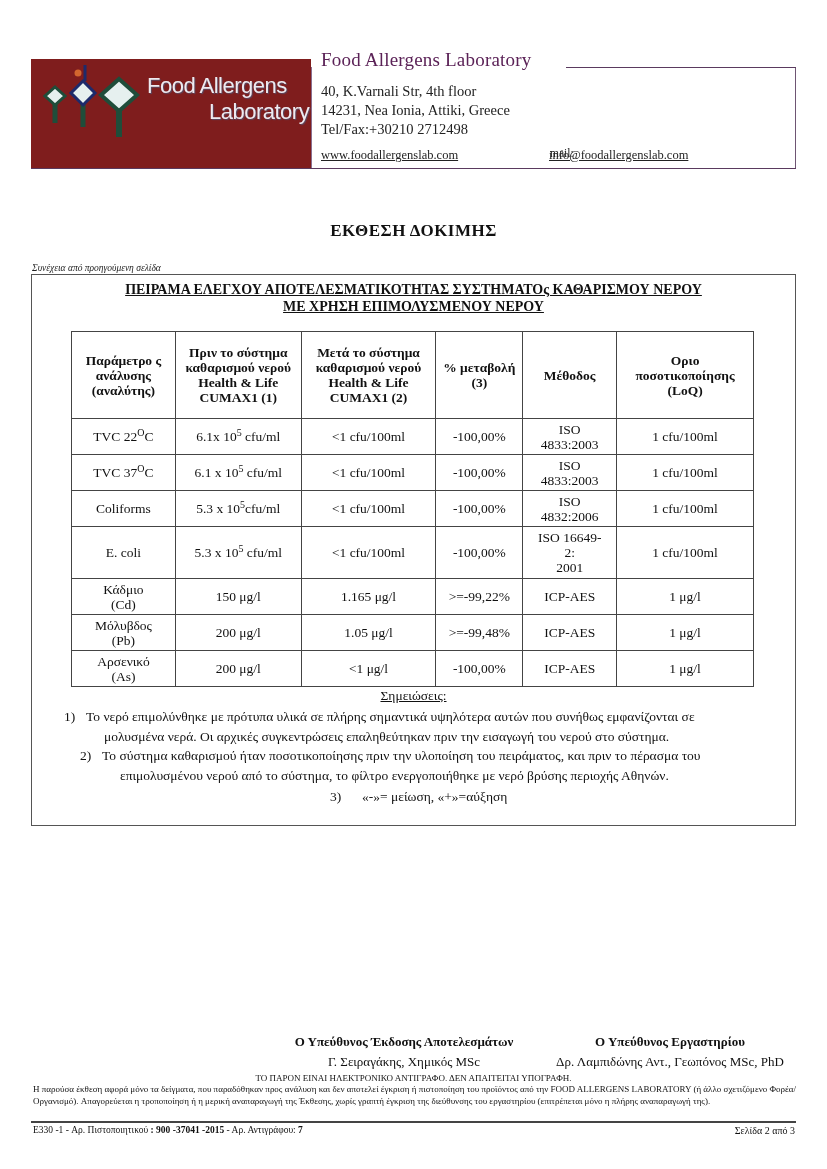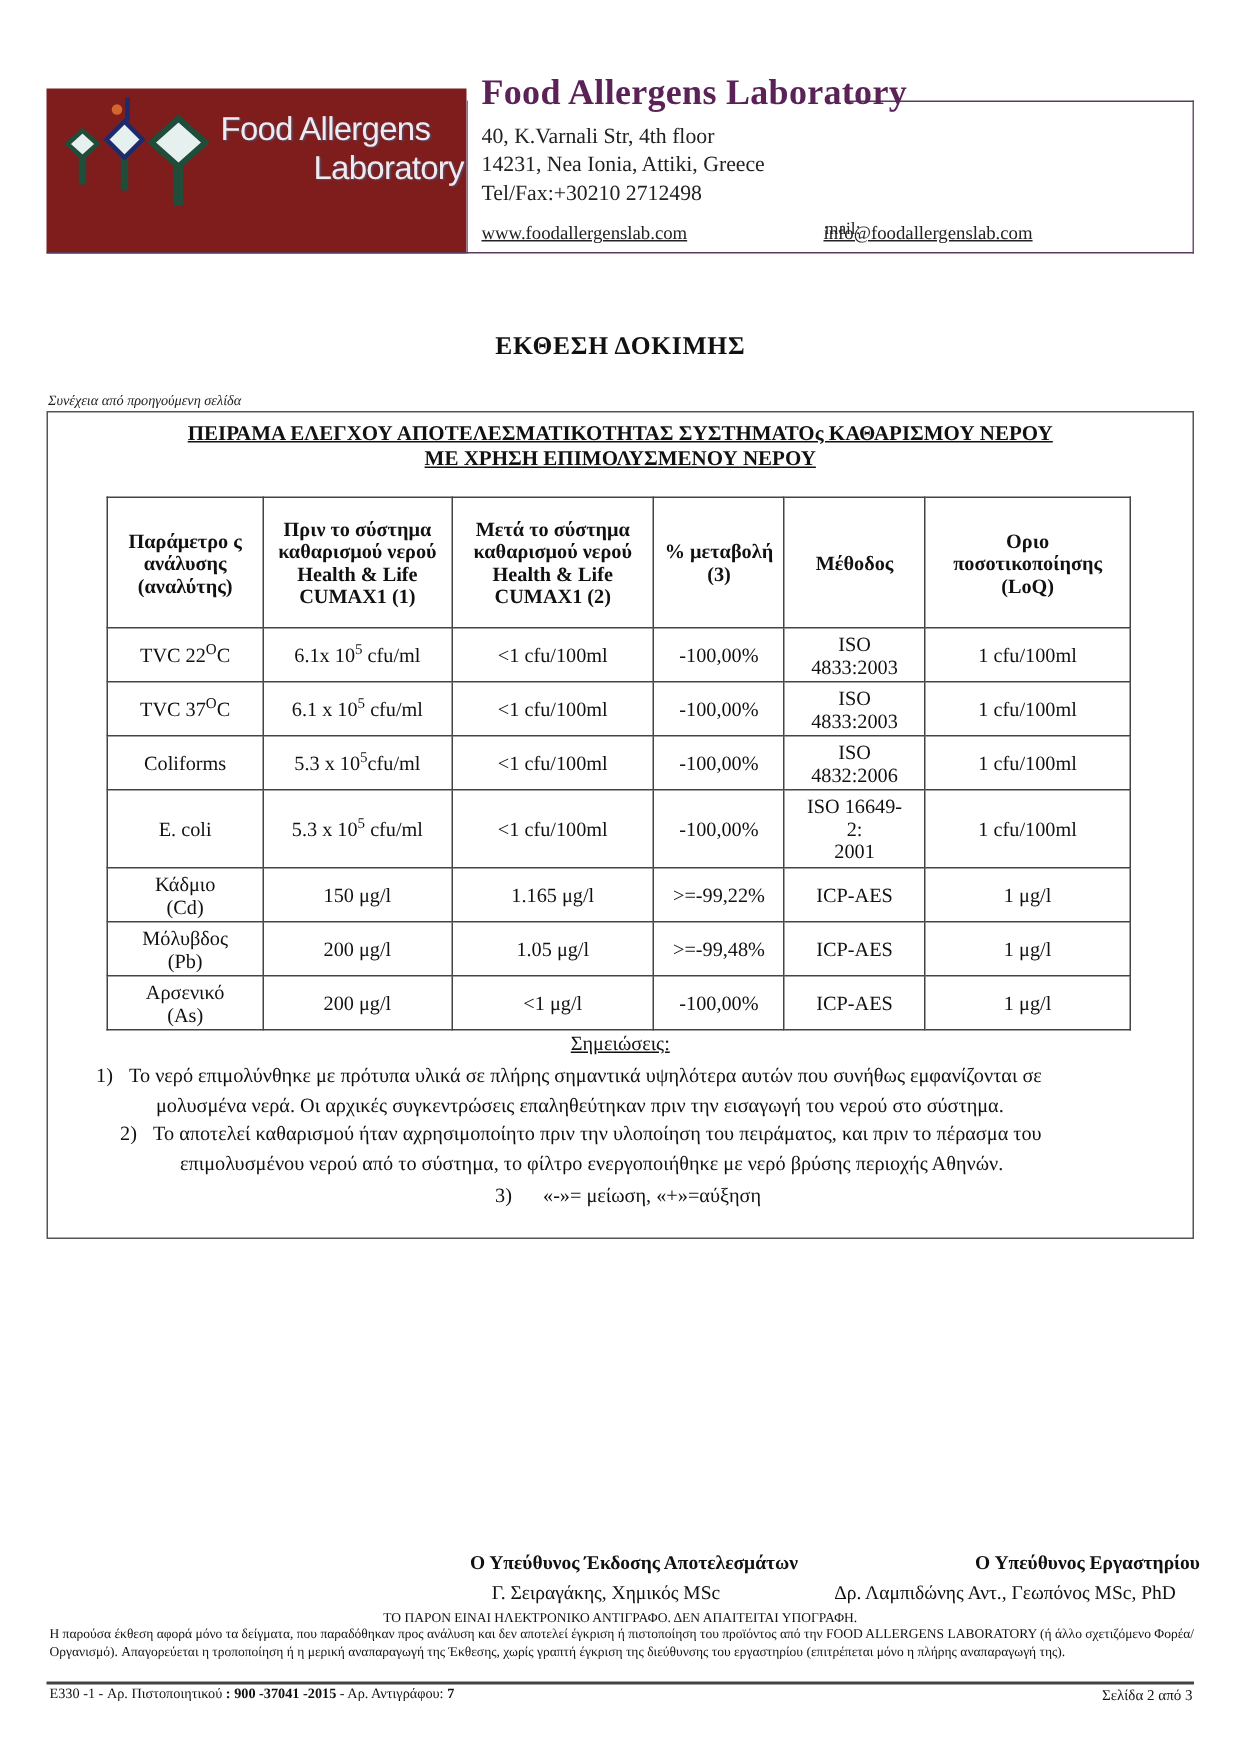--- a/index.html
+++ b/index.html
@@ -8,21 +8,21 @@
 
   
   .logo-box { position: absolute; left: 31px; top: 59px; width: 280px; height: 110px; background: #7f1d1d; }
   .logo-text { position: absolute; left: 116px; top: 14px; font-family: "Liberation Sans", "DejaVu Sans", sans-serif; color: #eeeaf0; font-size: 22px; line-height: 26px; text-shadow: 1px 1px 1px #5a4a62; letter-spacing: -0.5px; }
   .logo-text .l1 { display: block; }
   .logo-text .l2 { display: block; padding-left: 62px; text-align: center; }
   .logo-mark { position: absolute; left: 4px; top: 0; width: 110px; height: 90px; }
   .header-line-bottom { position: absolute; left: 31px; top: 168px; width: 765px; height: 1px; background: #5a3a5e; }
   .header-frame { position: absolute; left: 311px; top: 67px; width: 485px; height: 102px; border-right: 1px solid #6e5573; border-left: 1px solid #8a6f90; }
   .header-frame-top { position: absolute; left: 566px; top: 67px; width: 230px; height: 1px; background: #5a3a5e; }
-  .lab-title { position: absolute; left: 321px; top: 49px; font-size: 24px; font-weight: bold; color: #5b2257; font-family: "Liberation Serif", "DejaVu Serif", serif; letter-spacing: 0.2px; text-align: right; }
+  .lab-title { position: absolute; left: 321px; top: 49px; font-size: 19px; font-weight: normal; color: #5b2257; font-family: "Liberation Serif", "DejaVu Serif", serif; letter-spacing: 0.2px; text-align: right; }
   .addr { position: absolute; left: 321px; top: 82px; font-size: 14.5px; line-height: 19px; color: #222; }
   .web { position: absolute; left: 321px; top: 148px; font-size: 12.5px; color: #222; text-decoration: underline; }
   .mail-label { position: absolute; left: 514px; top: 147px; font-size: 11.5px; color: #222; padding-left: 36px; }
   .mail { position: absolute; left: 549px; top: 148px; font-size: 12.5px; color: #222; text-decoration: underline; }
 
   
   .doc-title { position: absolute; left: 0; width: 827px; top: 221px; text-align: center; font-size: 17px; font-weight: bold; letter-spacing: 0.5px; }
   .continued { position: absolute; left: 32px; top: 263px; font-size: 9.5px; font-style: italic; color: #222; }
 
   
@@ -41,21 +41,21 @@
   .notes-title { position: absolute; left: 0; width: 827px; top: 688px; text-align: center; font-size: 13.5px; text-decoration: underline; }
   .note { position: absolute; font-size: 13.5px; line-height: 20px; }
   .n1 { left: 64px; top: 707px; width: 730px; }
   .n2 { left: 80px; top: 746px; width: 714px; }
   .n3 { left: 330px; top: 787px; }
   .note .num { display: inline-block; width: 22px; }
   .note .cont { display: block; padding-left: 40px; }
 
   
   .sig { position: absolute; text-align: center; font-size: 13px; line-height: 20px; }
-  .sig .role { font-weight: bold; display: block; text-align: right; }
+  .sig .role { font-weight: bold; display: block; }
   .sig1 { left: 276px; top: 1032px; width: 256px; }
   .sig2 { left: 540px; top: 1032px; width: 260px; }
 
   .electronic { position: absolute; left: 0; width: 827px; top: 1073px; text-align: center; font-size: 9px; }
   .disclaimer { position: absolute; left: 33px; top: 1083px; width: 765px; font-size: 9px; line-height: 12px; }
   .footer-line { position: absolute; left: 31px; top: 1121px; width: 765px; height: 1.5px; background: #444; }
   .footer-left { position: absolute; left: 33px; top: 1125px; font-size: 9.5px; }
   .footer-left b { font-weight: bold; }
   .footer-right { position: absolute; right: 32px; top: 1125px; font-size: 10px; }
 </style>
@@ -196,21 +196,21 @@
     </tr>
   </tbody>
 </table>
 
 <div class="notes-title">Σημειώσεις:</div>
 <div class="note n1">
   <span class="num">1)</span><span>Το νερό επιμολύνθηκε με πρότυπα υλικά σε πλήρης σημαντικά υψηλότερα αυτών που συνήθως εμφανίζονται σε</span>
   <span class="cont">μολυσμένα νερά. Οι αρχικές συγκεντρώσεις επαληθεύτηκαν πριν την εισαγωγή του νερού στο σύστημα.</span>
 </div>
 <div class="note n2">
-  <span class="num">2)</span><span>Το αποτελεί καθαρισμού ήταν αχρησιμοποίητο πριν την υλοποίηση του πειράματος, και πριν το πέρασμα του</span>
+  <span class="num">2)</span><span>Το σύστημα καθαρισμού ήταν ποσοτικοποίησης πριν την υλοποίηση του πειράματος, και πριν το πέρασμα του</span>
   <span class="cont">επιμολυσμένου νερού από το σύστημα, το φίλτρο ενεργοποιήθηκε με νερό βρύσης περιοχής Αθηνών.</span>
 </div>
 <div class="note n3">
   <span class="num" style="width:32px">3)</span><span>«-»= μείωση, «+»=αύξηση</span>
 </div>
 
 <div class="sig sig1">
   <span class="role">Ο Υπεύθυνος Έκδοσης Αποτελεσμάτων</span>
   <span>Γ. Σειραγάκης, Χημικός MSc</span>
 </div>

